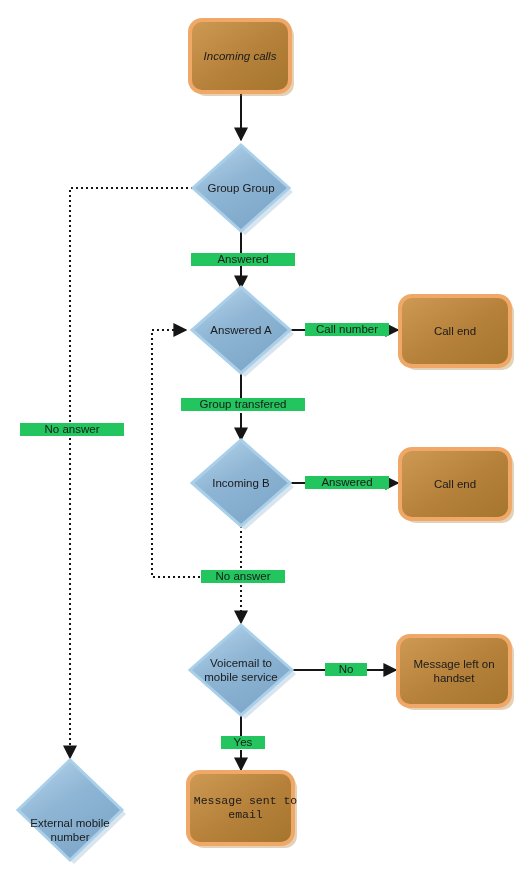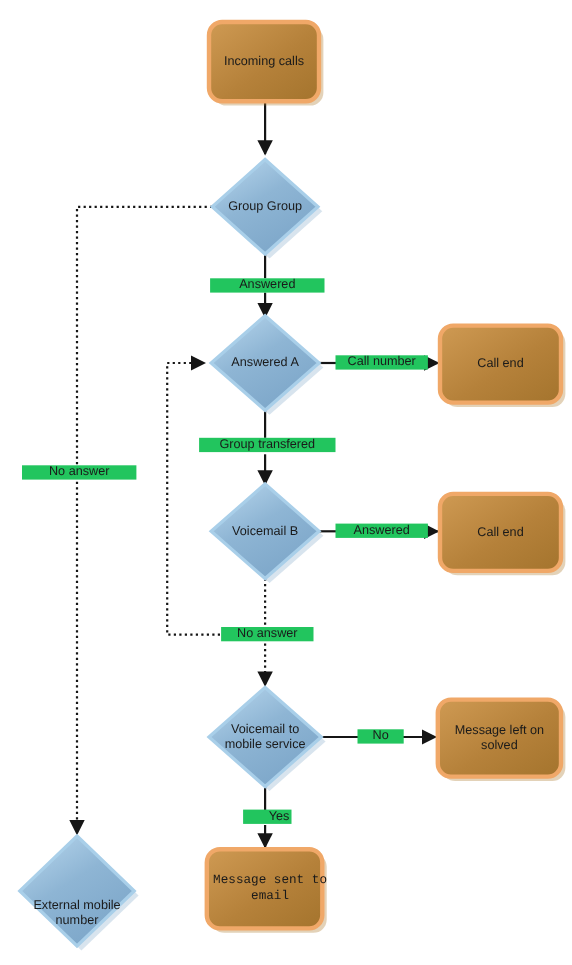--- a/index.html
+++ b/index.html
@@ -159,37 +159,37 @@
     <rect x="192" y="776" width="105" height="72" rx="12" ry="12" fill="#b07e34" opacity="0.35"></rect>
     <rect x="188" y="772" width="105" height="72" rx="12" ry="12" fill="url(#gradProcess)" stroke="#f0a868" stroke-width="4"></rect>
   </g>
 
   <g>
     <path d="M 74 764 L 126 814 L 74 864 L 22 814 Z" fill="#7fa6c6" opacity="0.3"></path>
     <path d="M 70 760 L 122 810 L 70 860 L 18 810 Z" fill="url(#gradDecision)" stroke="#a9cfe9" stroke-width="3"></path>
   </g>
 </svg>
 
-<div class="node-label" style="left:190px; top:49px; width:100px;">Incoming calls</div>
+<div class="node-label" style="left:190px; top:49px; width:100px;font-style:italic;">Incoming calls</div>
 
 <div class="node-label" style="left:191px; top:181px; width:100px;">Group Group</div>
 
 <div class="node-label" style="left:191px; top:323px; width:100px;">Answered A</div>
 
 <div class="node-label" style="left:400px; top:324px; width:110px;">Call end</div>
 
-<div class="node-label" style="left:191px; top:476px; width:100px;">Voicemail B</div>
+<div class="node-label" style="left:191px; top:476px; width:100px;">Incoming B</div>
 
 <div class="node-label" style="left:400px; top:477px; width:110px;">Call end</div>
 
 <div class="node-label" style="left:186px; top:656px; width:110px;">Voicemail to
 mobile service</div>
 
 <div class="node-label" style="left:396px; top:657px; width:116px;">Message left on
-solved</div>
+handset</div>
 
 <div class="node-label" style="left:186px; top:794px; width:119px;font-family:Liberation Mono, monospace;">Message sent to
 email</div>
 
 <div class="node-label" style="left:12px; top:796px; width:116px;margin-top:20px;">External mobile
 number</div>
 
 <div class="edge-label" style="left:191px; top:253px; width:100px;">Answered</div>
 
 <div class="edge-label" style="left:20px; top:423px; width:100px;">No answer</div>
@@ -197,13 +197,13 @@
 <div class="edge-label" style="left:305px; top:323px; width:80px;">Call number</div>
 
 <div class="edge-label" style="left:181px; top:398px; width:120px;">Group transfered</div>
 
 <div class="edge-label" style="left:305px; top:476px; width:80px;">Answered</div>
 
 <div class="edge-label" style="left:201px; top:570px; width:80px;">No answer</div>
 
 <div class="edge-label" style="left:325px; top:663px; width:38px;">No</div>
 
-<div class="edge-label" style="left:221px; top:736px; width:40px;text-align:right;">Yes</div>
+<div class="edge-label" style="left:221px; top:736px; width:40px;">Yes</div>
 
 </body></html>

